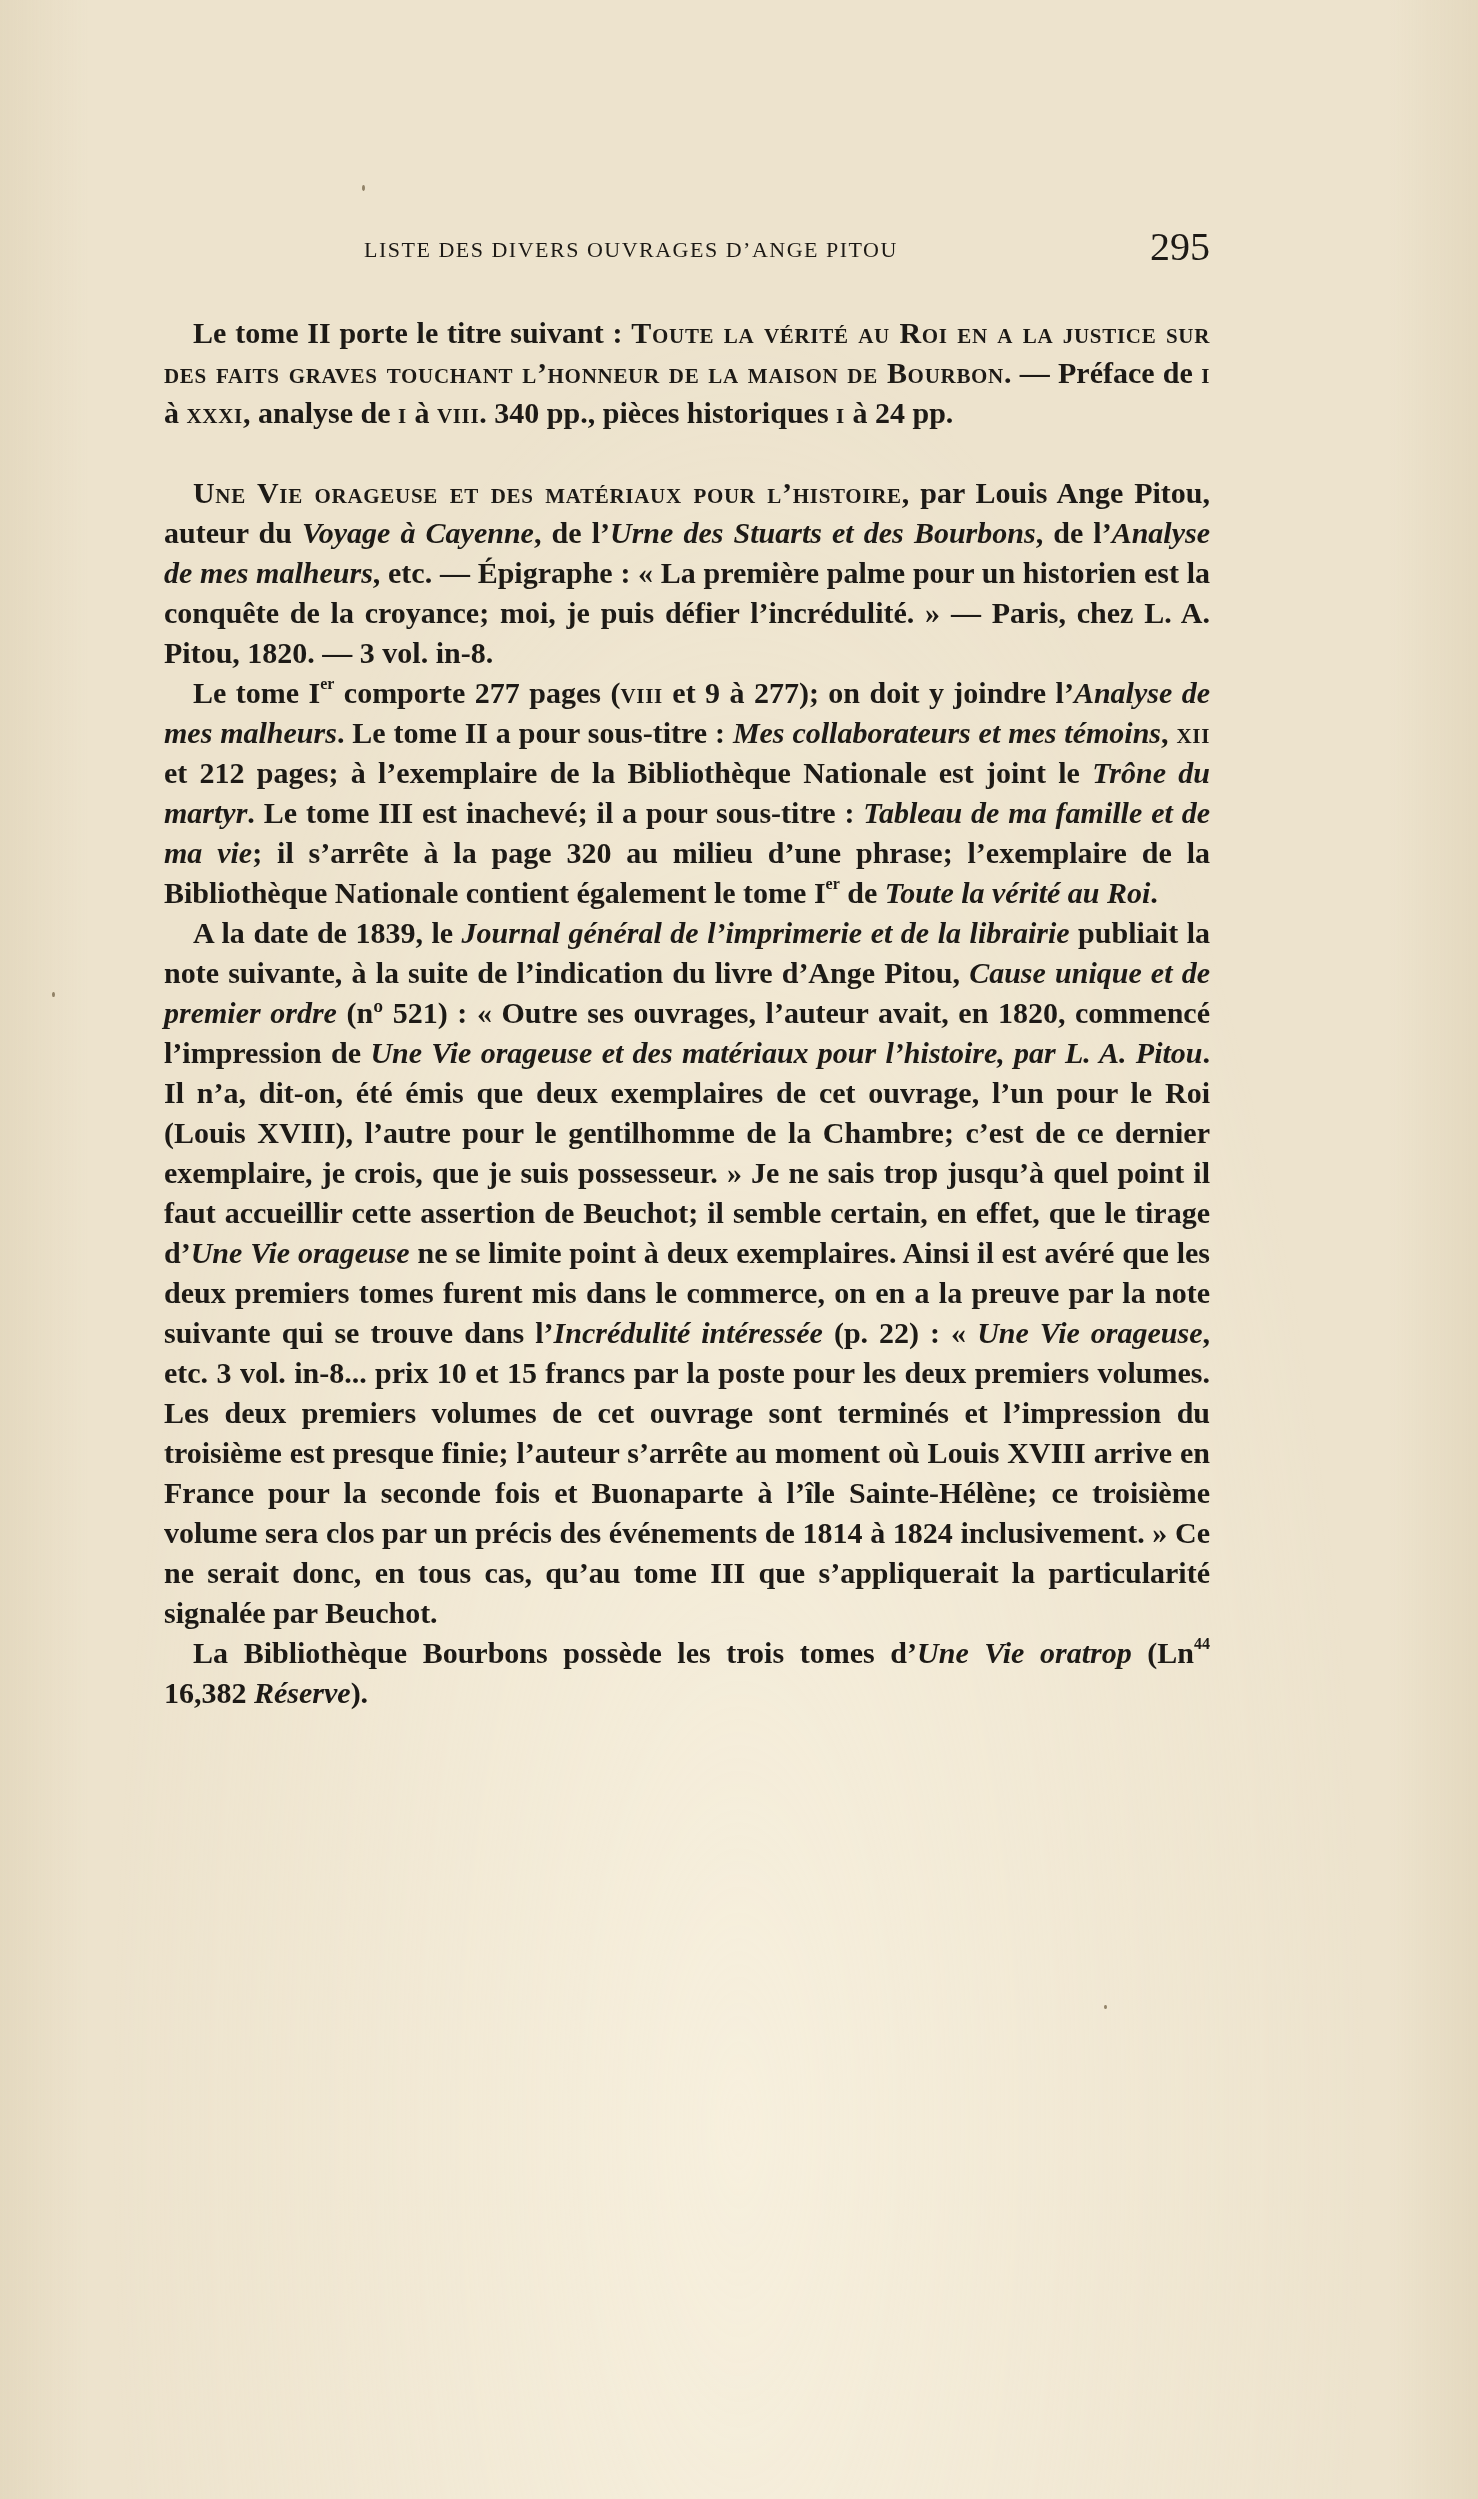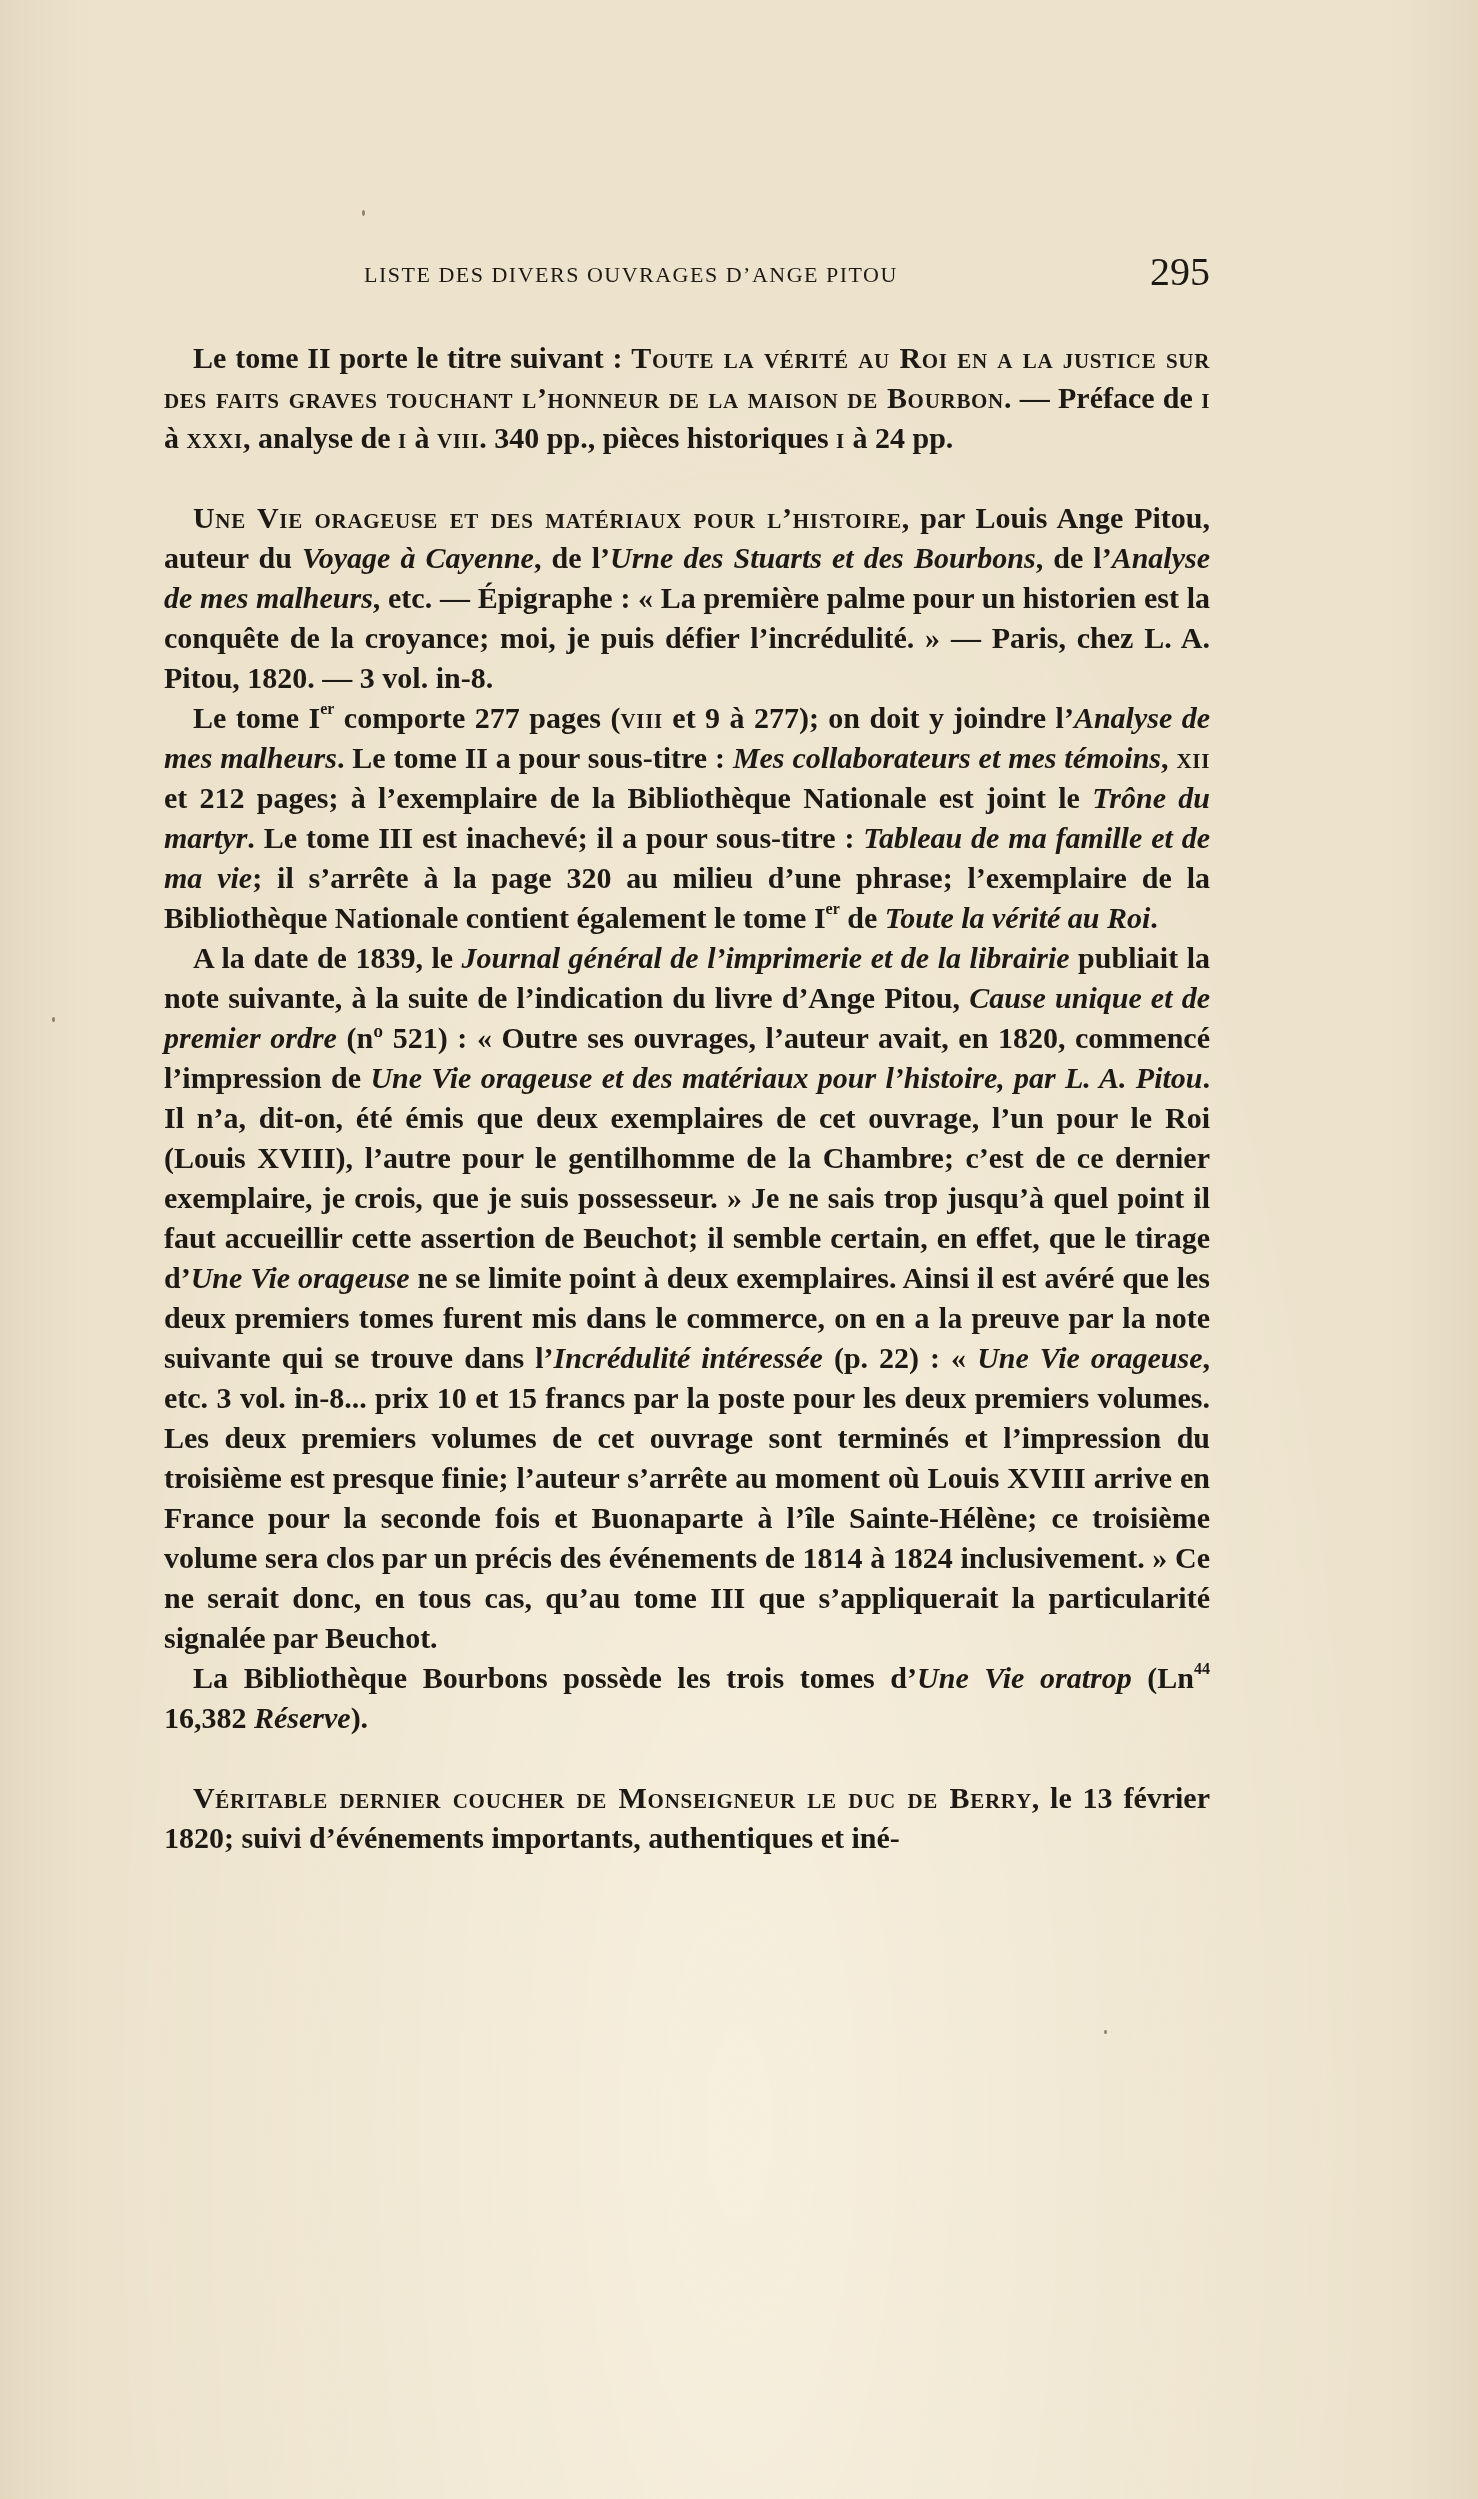--- a/index.html
+++ b/index.html
@@ -6,21 +6,21 @@
   body {
     width: 1479px; height: 2500px; overflow: hidden;
     background: #ede3cd;
     background-image:
       radial-gradient(ellipse at 50% 85%, rgba(255,250,235,0.55), rgba(255,250,235,0) 60%),
       linear-gradient(90deg, rgba(200,185,150,0.25) 0%, rgba(0,0,0,0) 6%, rgba(0,0,0,0) 94%, rgba(200,185,150,0.25) 100%);
     font-family: "Liberation Serif", "DejaVu Serif", serif;
     color: #1d1a16;
     position: relative;
   }
-  .page { position: absolute; left: 0; top: 0; width: 1479px; height: 1828px; margin-top: 25px; }
+  .page { position: absolute; left: 0; top: 0; width: 1479px; height: 1828px; }
   .running-head {
     position: absolute; left: 164px; top: 230px; width: 1046px; height: 40px;
   }
   .running-title {
     position: absolute; left: 200px; top: 0;
     font-size: 22px; letter-spacing: 1.5px; text-transform: uppercase;
     line-height: 40px;
   }
   .page-number {
     position: absolute; right: 0; top: -2.6px;
@@ -46,20 +46,19 @@
     <span class="running-title">Liste des divers ouvrages d’Ange Pitou</span>
     <span class="page-number">295</span>
   </div>
 
   <div class="body-text" id="body-text">
       <p class="para"><span>Le tome II porte le titre suivant : </span><span class="sc">Toute la vérité au Roi en a la justice sur des faits graves touchant l’honneur de la maison de Bourbon</span><span>. — Préface de </span><span class="sc">i</span><span> à </span><span class="sc">xxxi</span><span>, analyse de </span><span class="sc">i</span><span> à </span><span class="sc">viii</span><span>. 340 pp., pièces historiques </span><span class="sc">i</span><span> à 24 pp.</span></p>
       <p class="para gap-before"><span class="sc">Une Vie orageuse et des matériaux pour l’histoire</span><span>, par Louis Ange Pitou, auteur du </span><span class="it">Voyage à Cayenne</span><span>, de l’</span><span class="it">Urne des Stuarts et des Bourbons</span><span>, de l’</span><span class="it">Analyse de mes malheurs</span><span>, etc. — Épigraphe : « La première palme pour un historien est la conquête de la croyance; moi, je puis défier l’incrédulité. » — Paris, chez L. A. Pitou, 1820. — 3 vol. in-8.</span></p>
       <p class="para"><span>Le tome I</span><sup>er</sup><span> comporte 277 pages (</span><span class="sc">viii</span><span> et 9 à 277); on doit y joindre l’</span><span class="it">Analyse de mes malheurs</span><span>. Le tome II a pour sous-titre : </span><span class="it">Mes colla­borateurs et mes témoins</span><span>, </span><span class="sc">xii</span><span> et 212 pages; à l’exemplaire de la Biblio­thèque Nationale est joint le </span><span class="it">Trône du martyr</span><span>. Le tome III est inachevé; il a pour sous-titre : </span><span class="it">Tableau de ma famille et de ma vie</span><span>; il s’arrête à la page 320 au milieu d’une phrase; l’exemplaire de la Bibliothèque Nationale contient également le tome I</span><sup>er</sup><span> de </span><span class="it">Toute la vérité au Roi</span><span>.</span></p>
       <p class="para"><span>A la date de 1839, le </span><span class="it">Journal général de l’imprimerie et de la librai­rie</span><span> publiait la note suivante, à la suite de l’indication du livre d’Ange Pitou, </span><span class="it">Cause unique et de premier ordre</span><span> (nº 521) : « Outre ses ouvrages, l’auteur avait, en 1820, commencé l’impression de </span><span class="it">Une Vie orageuse et des matériaux pour l’histoire, par L. A. Pitou</span><span>. Il n’a, dit-on, été émis que deux exemplaires de cet ouvrage, l’un pour le Roi (Louis XVIII), l’autre pour le gentilhomme de la Chambre; c’est de ce dernier exemplaire, je crois, que je suis possesseur. » Je ne sais trop jusqu’à quel point il faut accueillir cette assertion de Beuchot; il semble certain, en effet, que le tirage d’</span><span class="it">Une Vie orageuse</span><span> ne se limite point à deux exemplaires. Ainsi il est avéré que les deux premiers tomes furent mis dans le commerce, on en a la preuve par la note suivante qui se trouve dans l’</span><span class="it">Incrédulité intéressée</span><span> (p. 22) : « </span><span class="it">Une Vie orageuse</span><span>, etc. 3 vol. in-8... prix 10 et 15 francs par la poste pour les deux premiers volumes. Les deux premiers volumes de cet ouvrage sont terminés et l’impression du troisième est presque finie; l’auteur s’arrête au moment où Louis XVIII arrive en France pour la seconde fois et Buonaparte à l’île Sainte-Hélène; ce troisième volume sera clos par un précis des événements de 1814 à 1824 inclu­sivement. » Ce ne serait donc, en tous cas, qu’au tome III que s’ap­pliquerait la particularité signalée par Beuchot.</span></p>
       <p class="para"><span>La Bibliothèque Bourbons possède les trois tomes d’</span><span class="it">Une Vie ora­trop</span><span> (Ln</span><sup>44</sup><span> 16,382 </span><span class="it">Réserve</span><span>).</span></p>
-      <p class="para gap-before"><span class="sc">Véritable dernier coucher de Monseigneur le duc de Berry</span><span>, le 13 février 1820; suivi d’événements importants, authentiques et iné-</span></p>
     </div>
 
   <span class="speck" style="left:362px;top:185px;width:2.6px;height:6px;"></span>
   <span class="speck" style="left:52px;top:992px;width:2.6px;height:5.3px;"></span>
   <span class="speck" style="left:1104px;top:2005px;width:2.6px;height:4px;"></span>
 </div>
 
 
 </body></html>

